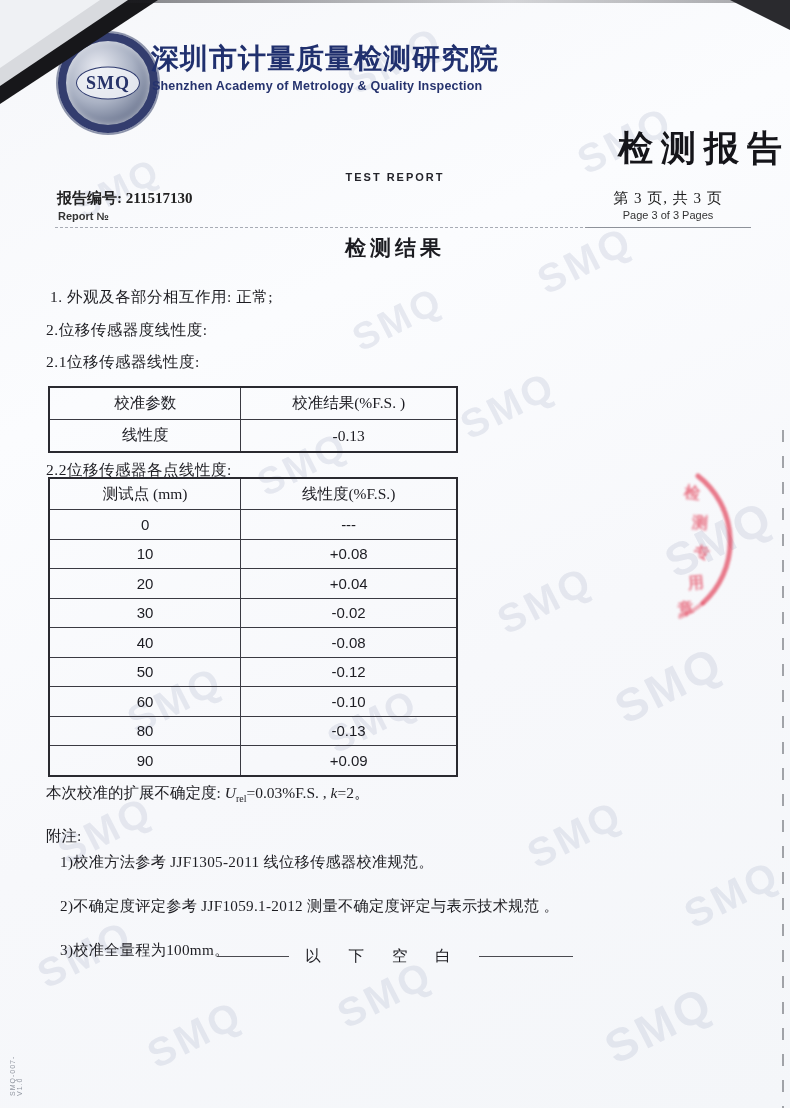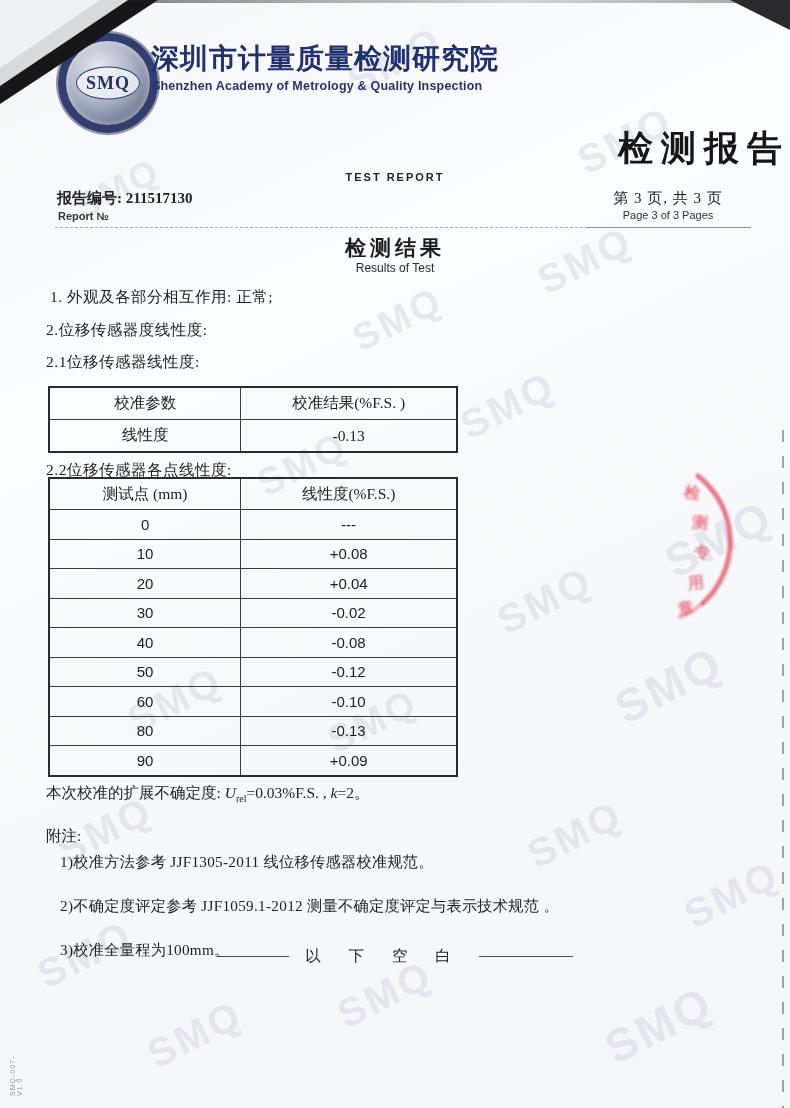--- a/index.html
+++ b/index.html
@@ -132,21 +132,20 @@
     <div class="title-cn">检测报告</div>
     <div class="title-en">TEST REPORT</div>
 
     <div class="report-no">报告编号: 211517130</div>
     <div class="report-no-sub">Report №</div>
     <div class="meta-underline"></div>
     <div class="page-cn">第 3 页, 共 3 页</div>
     <div class="page-en">Page 3 of 3 Pages</div>
 
     <div class="section-cn">检测结果</div>
-    <div class="section-en">Results of Test</div>
 
     <div class="item item1">1. 外观及各部分相互作用: 正常;</div>
     <div class="item item2">2.位移传感器度线性度:</div>
     <div class="item item21">2.1位移传感器线性度:</div>
 
     <table class="t1">
       <colgroup>
           <col class="c1">
           <col>
         </colgroup>

